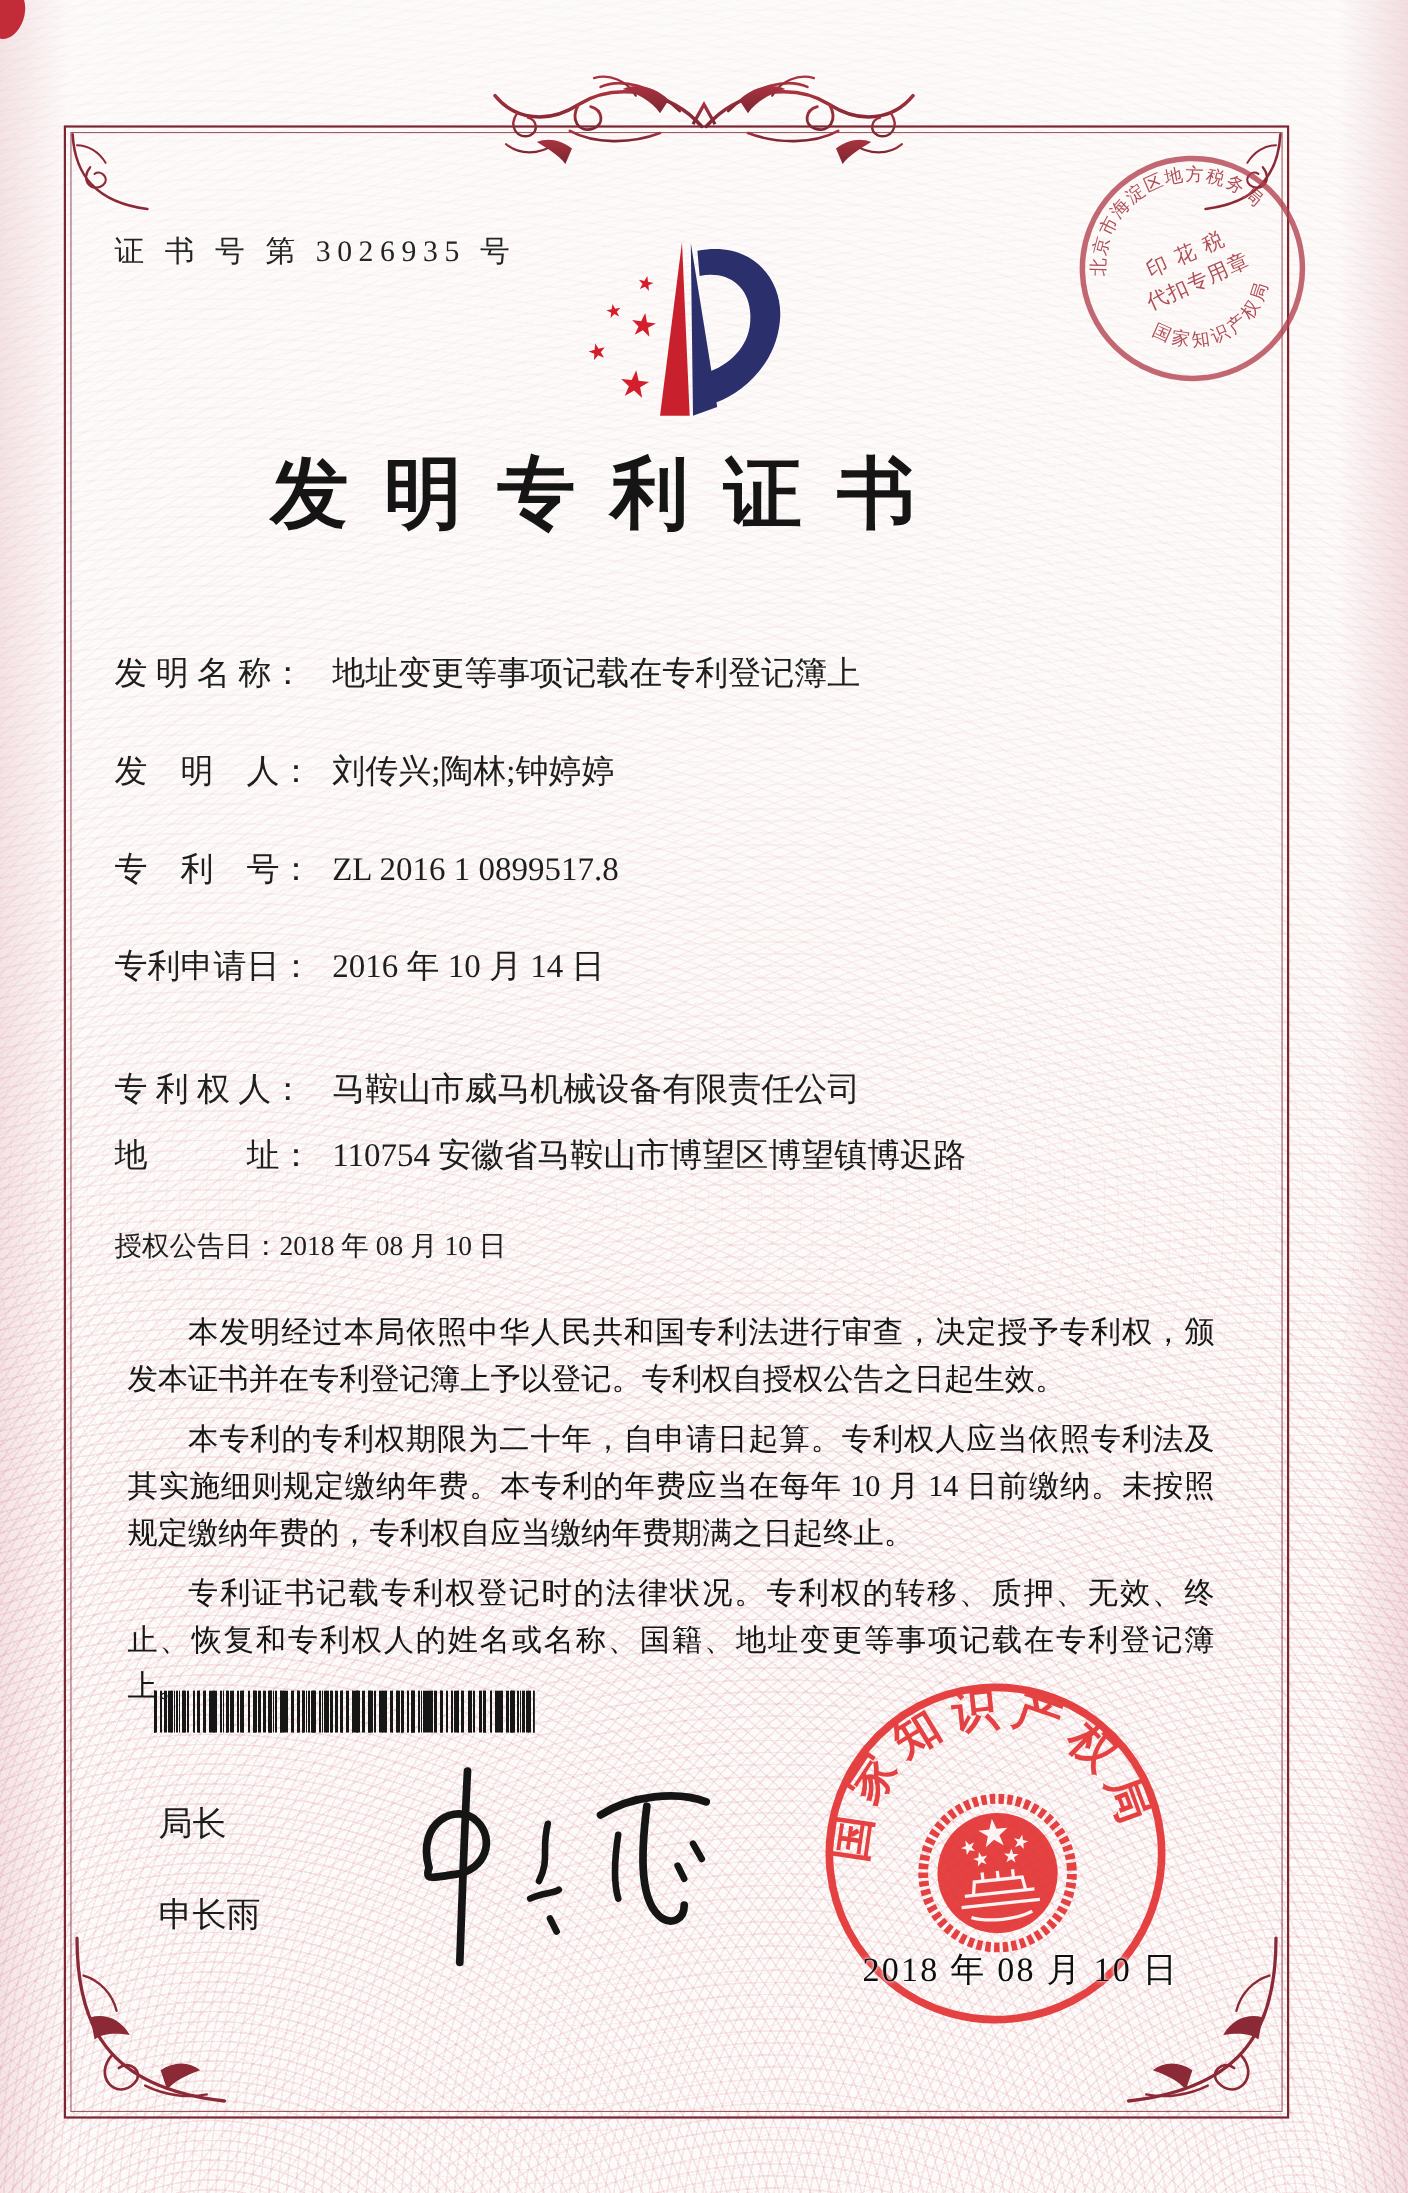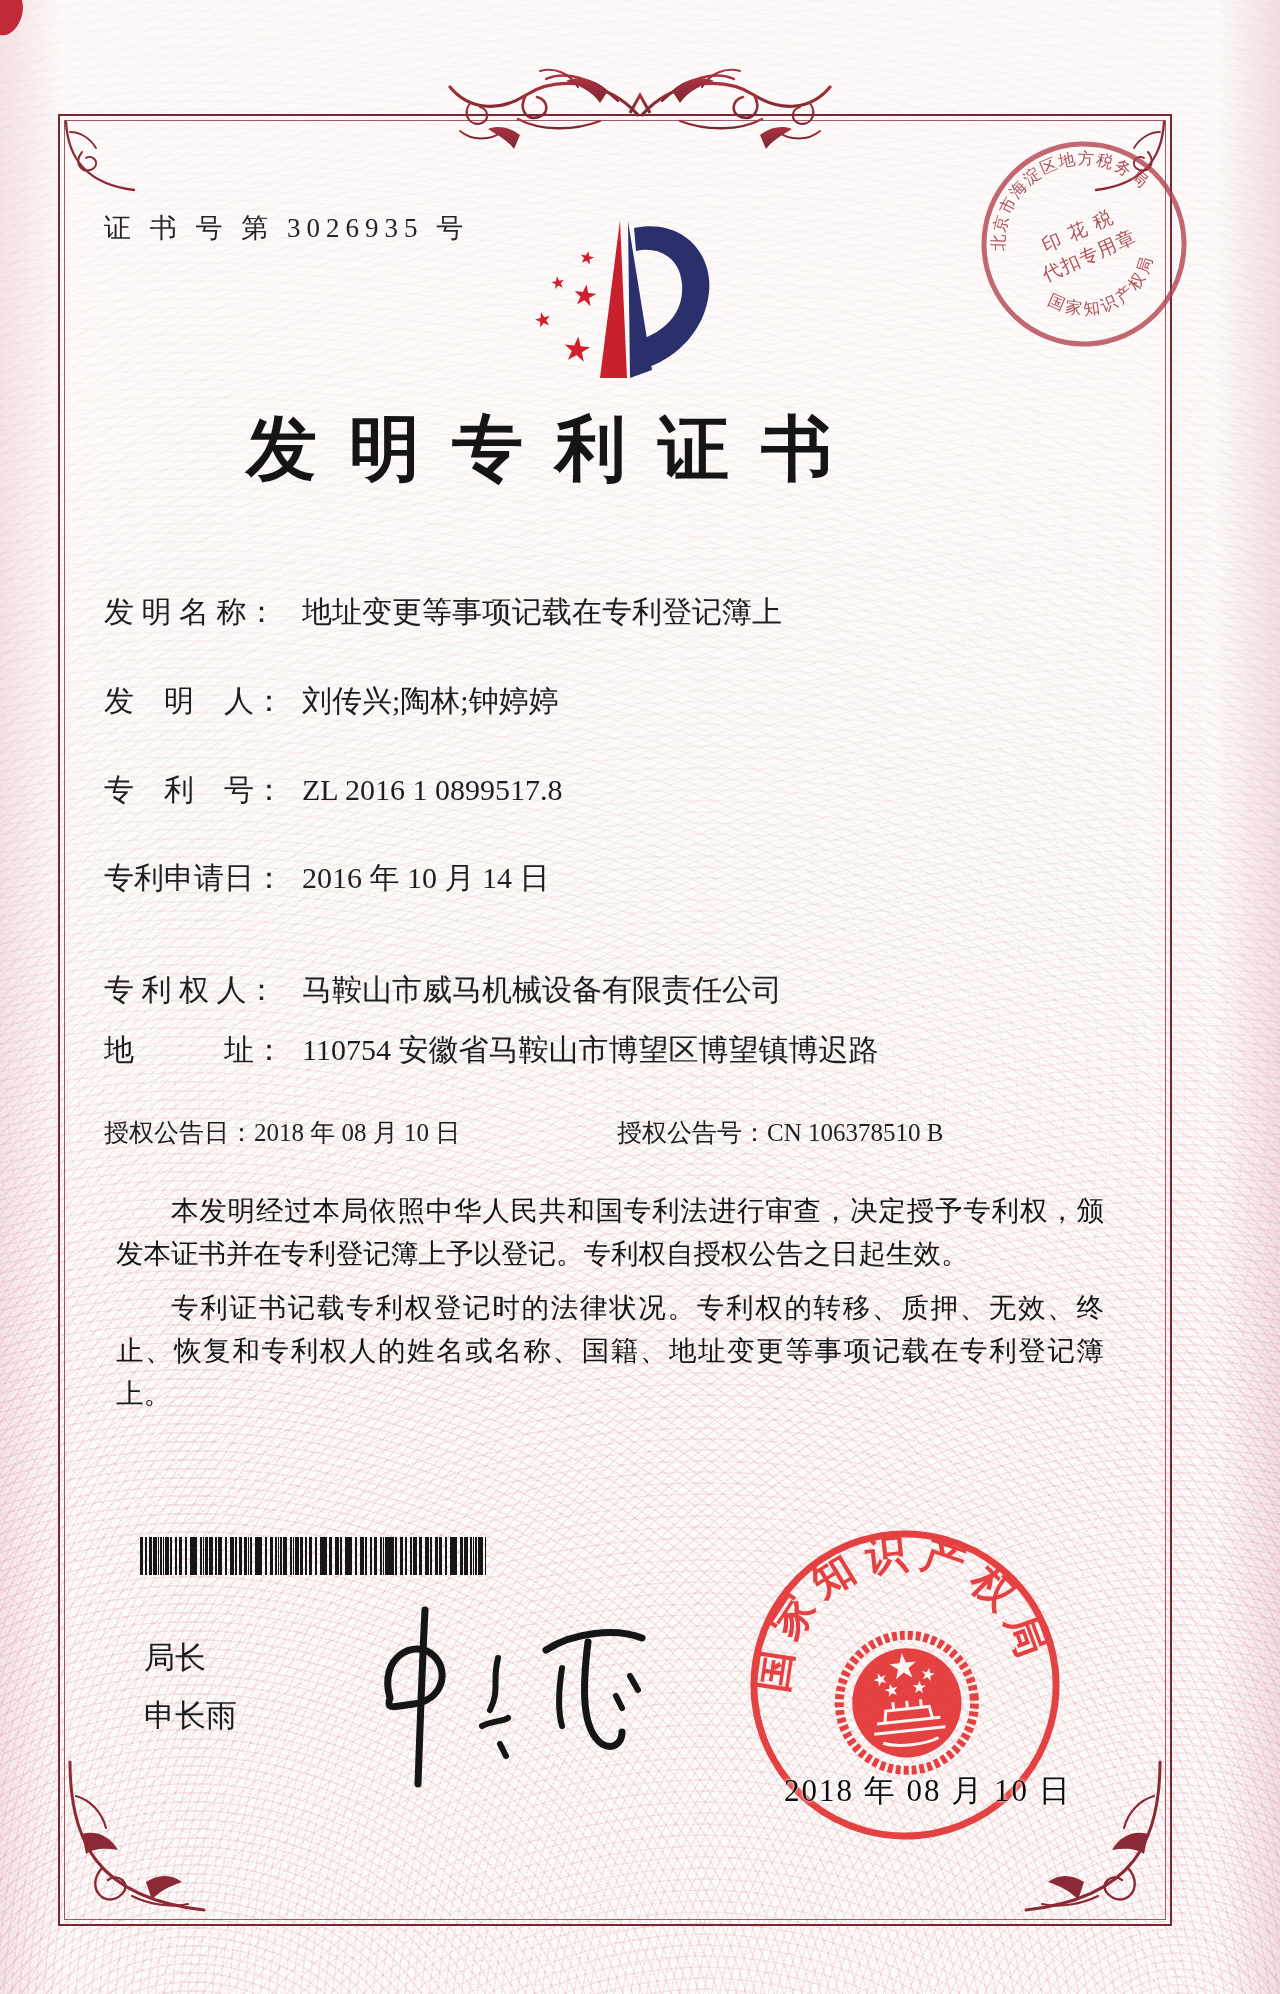--- a/index.html
+++ b/index.html
@@ -65,21 +65,21 @@
     background:
       repeating-linear-gradient(90deg,#161616 0 2px,transparent 2px 5px),
       repeating-linear-gradient(90deg,#161616 0 1px,transparent 1px 9px),
       repeating-linear-gradient(90deg,#161616 0 3px,transparent 3px 13px),
       repeating-linear-gradient(90deg,#161616 0 1px,transparent 1px 23px);
   }
   .officer{
     position:absolute;left:144px;top:1642px;font-size:31px;color:#1c1c1c;line-height:1;
     font-family:"Liberation Sans","DejaVu Sans",sans-serif;
   }
-  .officer .name{margin-top:27px;}
+  .officer .name{margin-top:52px;}
   .signature{position:absolute;left:330px;top:1598px;width:350px;height:205px;}
   .big-seal{position:absolute;left:746px;top:1526px;width:318px;height:318px;transform:rotate(-6deg);}
   .seal-date{
     position:absolute;left:784px;top:1770px;font-size:31px;color:#0e0e0e;
     letter-spacing:2px;white-space:nowrap;text-shadow:0 0 5px #fff,0 0 2px #fff;
     font-family:"Liberation Serif","DejaVu Serif",serif;
   }
   .tax-stamp{position:absolute;left:976px;top:136px;width:216px;height:216px;transform:rotate(-24deg);opacity:.92;}
   .footer{
     position:absolute;left:0;top:1840px;width:1130px;text-align:center;
@@ -207,27 +207,25 @@
     <div class="field-row row4">
       <span class="lbl">专 利 权 人：</span><span>马鞍山市威马机械设备有限责任公司</span>
     </div>
     <div class="field-row row5">
       <span class="lbl">地　　　址：</span><span>110754 安徽省马鞍山市博望区博望镇博迟路</span>
     </div>
   </div>
 
   <div class="grant-row">
     <span>授权公告日：</span><span>2018 年 08 月 10 日</span>
-    <span class="grant-no">
-      <span>授权公告号：</span><span>CN 106378510 B</span>
-    </span>
   </div>
 
   <div class="body-text">
     <p>本发明经过本局依照中华人民共和国专利法进行审查，决定授予专利权，颁发本证书并在专利登记簿上予以登记。专利权自授权公告之日起生效。</p>
+    <p>本专利的专利权期限为二十年，自申请日起算。专利权人应当依照专利法及其实施细则规定缴纳年费。本专利的年费应当在每年 10 月 14 日前缴纳。未按照规定缴纳年费的，专利权自应当缴纳年费期满之日起终止。</p>
     <p>专利证书记载专利权登记时的法律状况。专利权的转移、质押、无效、终止、恢复和专利权人的姓名或名称、国籍、地址变更等事项记载在专利登记簿上。</p>
   </div>
 
   <div class="barcode"></div>
 
   <div class="officer">
     <div>局长</div>
     <div class="name">申长雨</div>
   </div>
 

